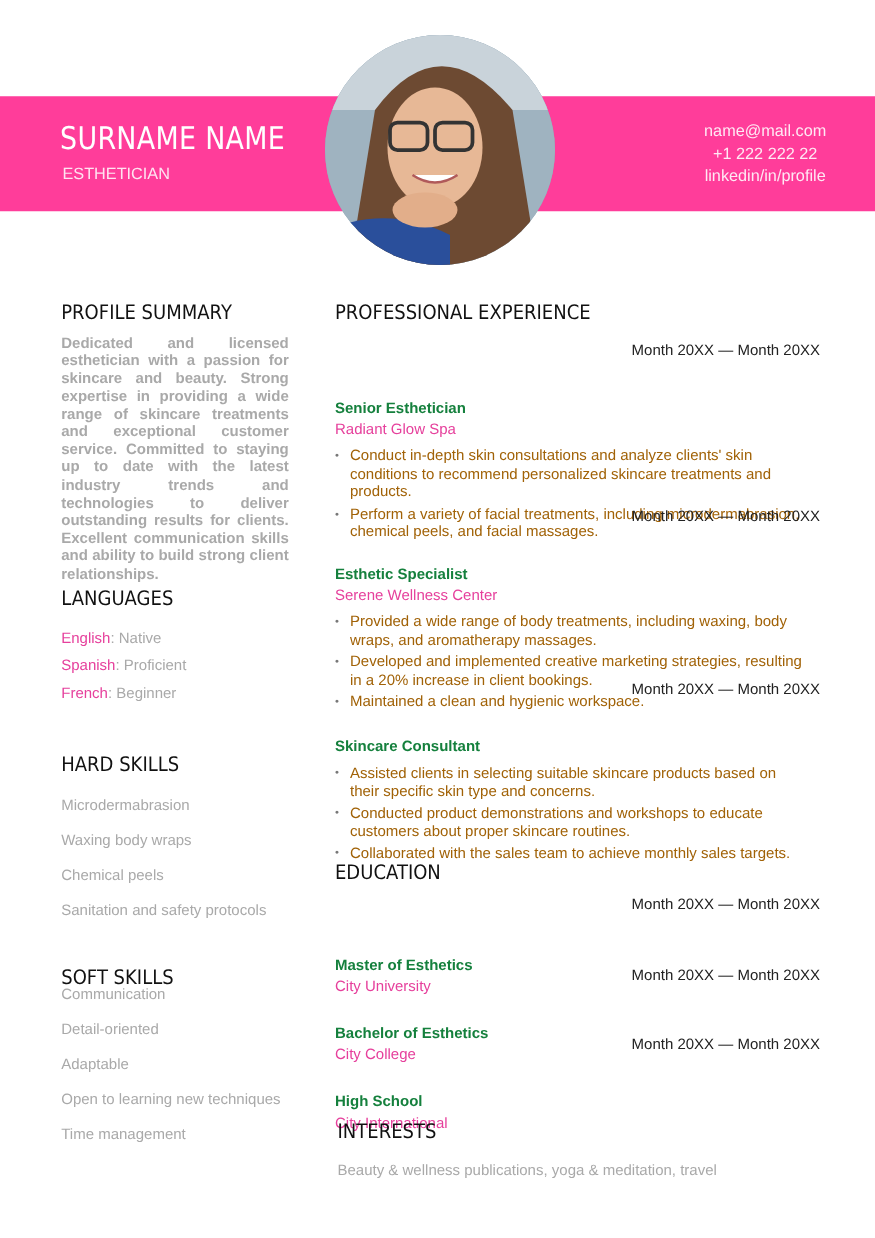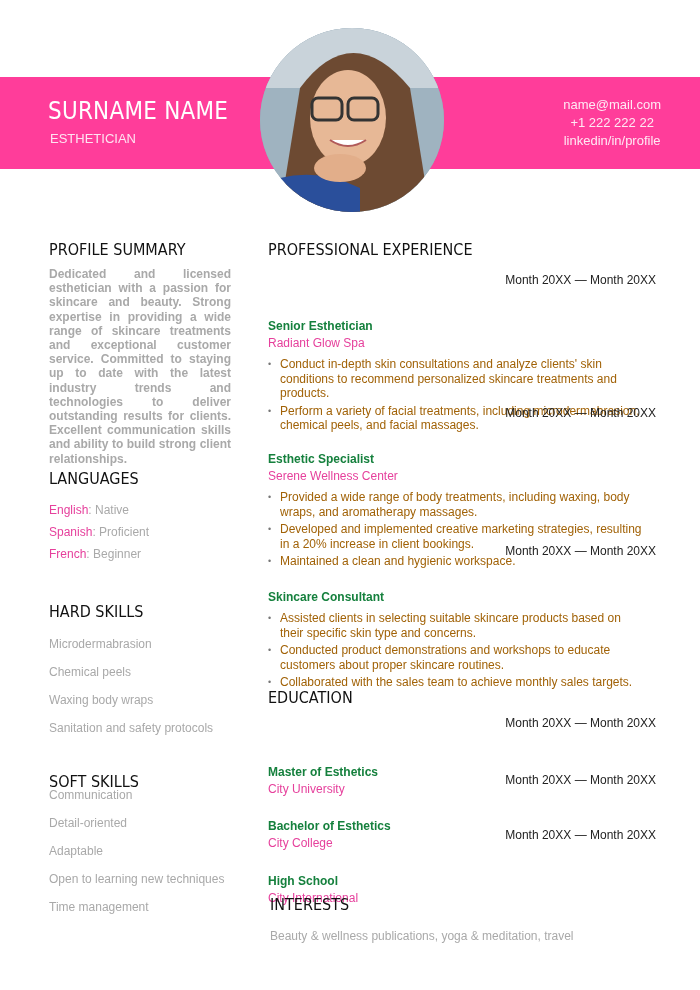--- a/index.html
+++ b/index.html
@@ -56,22 +56,22 @@
 <div class="h" style="left:49px;top:469px;">LANGUAGES</div>
 <div class="list lang" style="top:503px;">
   <div><span class="pink">English</span><span>: Native</span></div>
   <div><span class="pink">Spanish</span><span>: Proficient</span></div>
   <div><span class="pink">French</span><span>: Beginner</span></div>
 </div>
 
 <div class="h" style="left:49px;top:602px;">HARD SKILLS</div>
 <div class="list" style="top:637px;">
   <div>Microdermabrasion</div>
+  <div>Waxing body wraps</div>
   <div>Chemical peels</div>
-  <div>Waxing body wraps</div>
   <div>Sanitation and safety protocols</div>
 </div>
 
 <div class="h" style="left:49px;top:772px;">SOFT SKILLS</div>
 <div class="list" style="top:788px;">
   <div>Communication</div>
   <div>Detail-oriented</div>
   <div>Adaptable</div>
   <div>Open to learning new techniques</div>
   <div>Time management</div>

